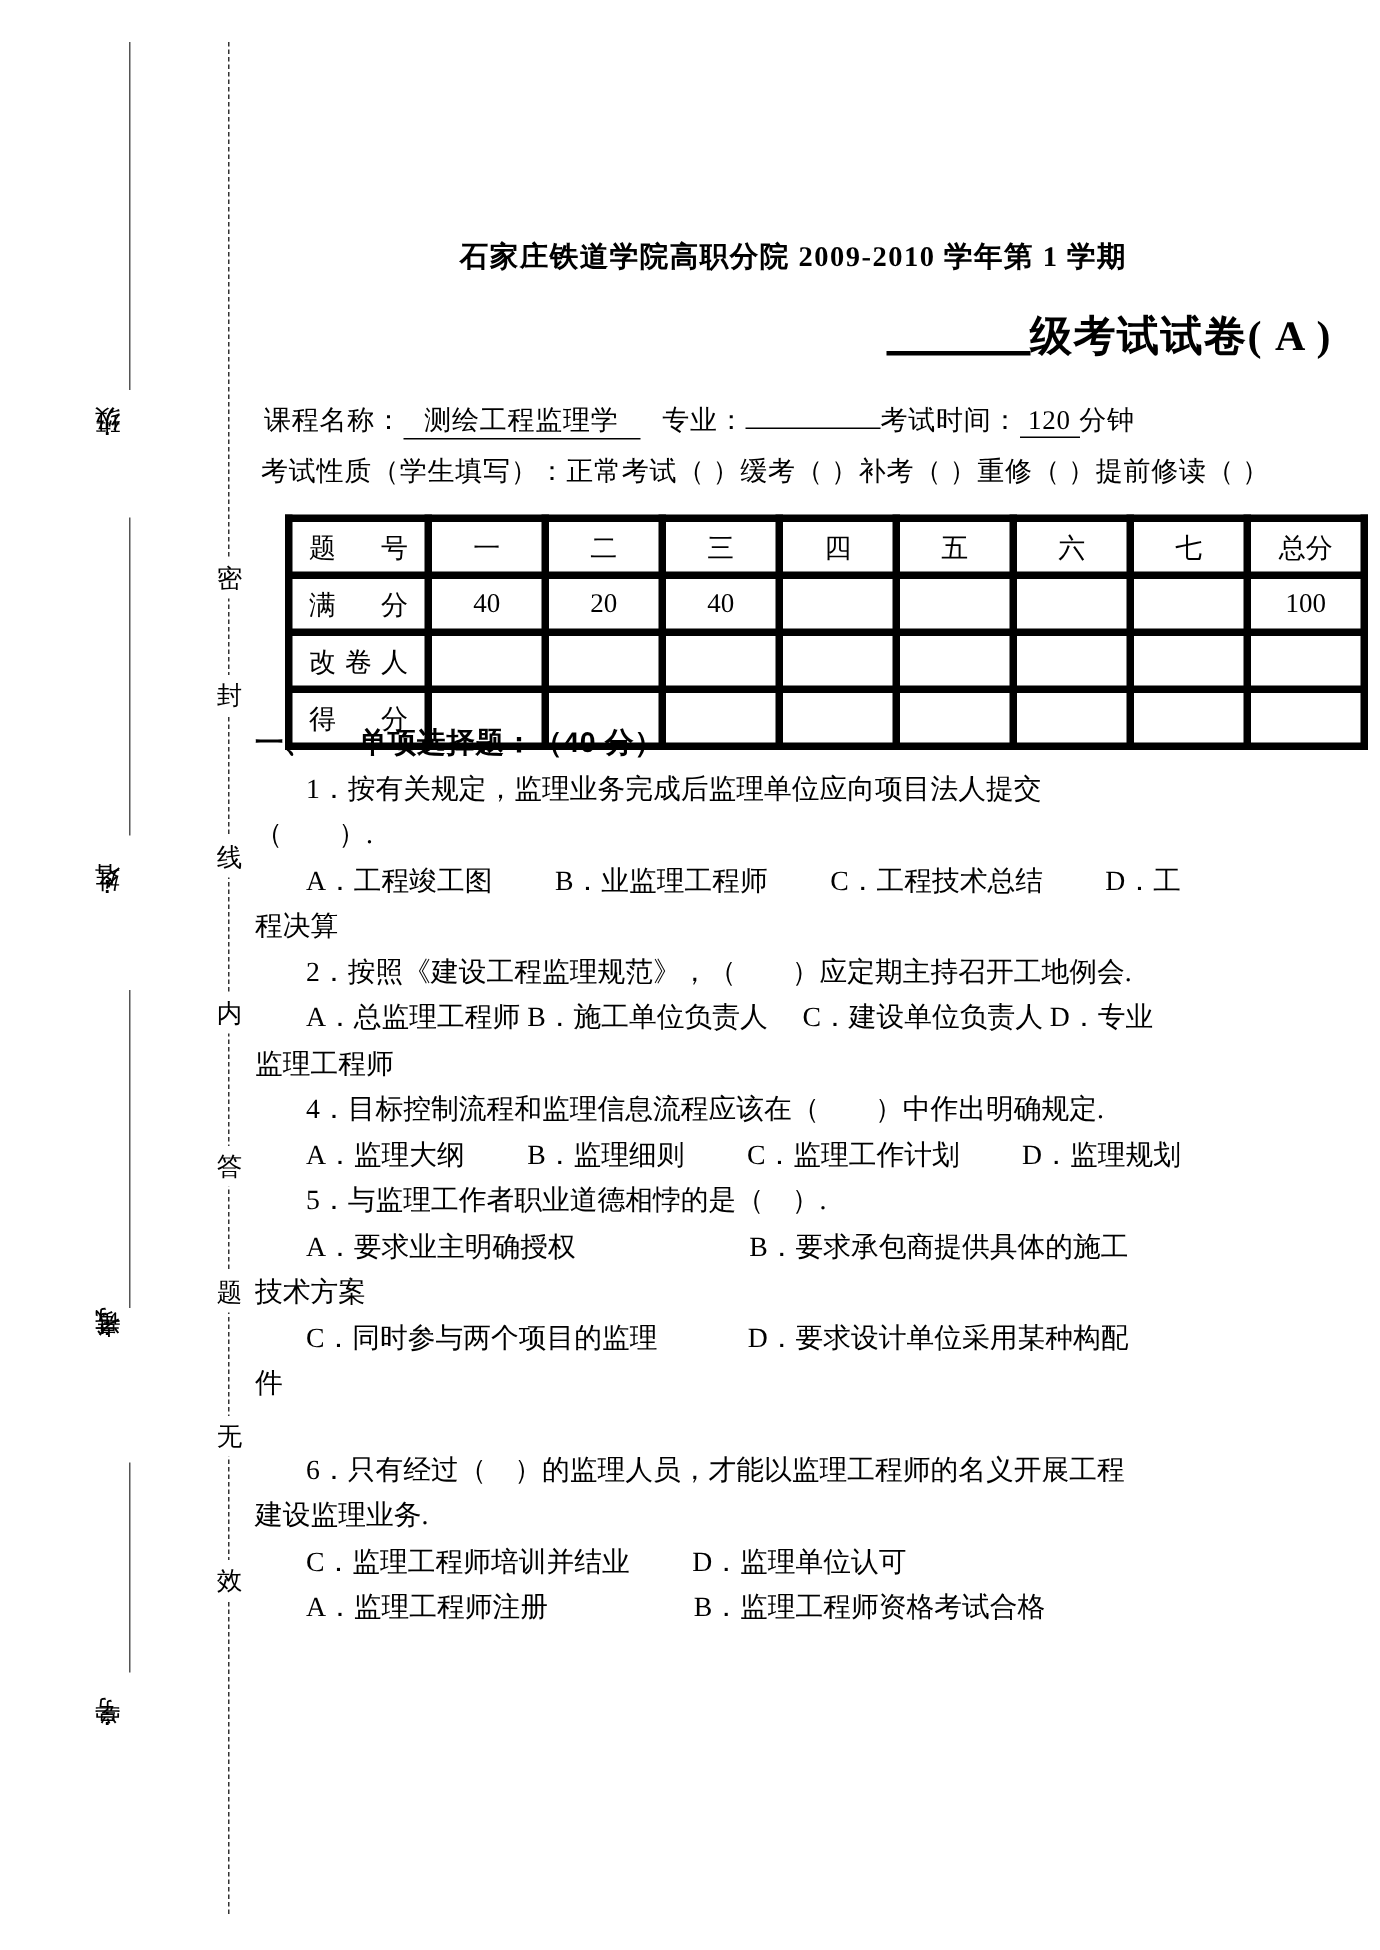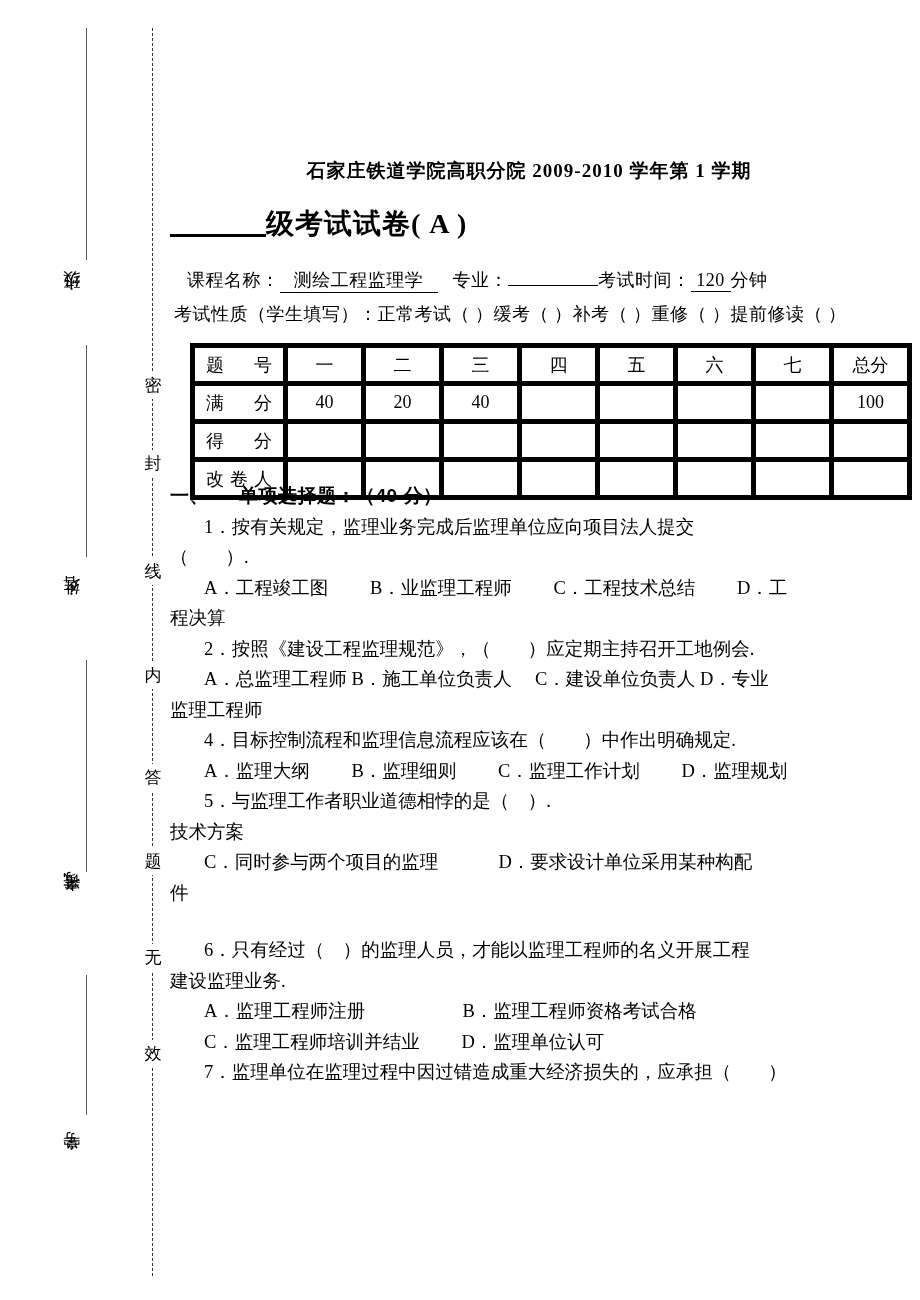--- a/index.html
+++ b/index.html
@@ -80,40 +80,40 @@
     font-weight: bold;
     letter-spacing: 1px;
     font-family: "Liberation Serif", "DejaVu Serif", serif;
     white-space: nowrap;
   }
   #title-line2 {
     position: absolute;
     left: 0;
     top: 205px;
     width: 718px;
-    text-align: left;
+    text-align: right;
     font-size: 28px;
     font-weight: bold;
     letter-spacing: 1px;
     white-space: nowrap;
   }
   #title-blank {
     display: inline-block;
     width: 96px;
     border-bottom: 3px solid #000;
     vertical-align: -4px;
   }
 
   .info-line {
     position: absolute;
     font-size: 18px;
     white-space: nowrap;
     letter-spacing: 0.5px;
   }
-  #info-line-1 { left: 17px; top: 268px; }
+  #info-line-1 { left: 6px; top: 268px; }
   #info-line-2 { left: 4px; top: 302px; }
 
   .ul-value {
     display: inline-block;
     border-bottom: 1px solid #000;
     text-align: center;
     padding: 0 3px;
   }
   #course-value { min-width: 152px; }
   #major-value  { min-width: 84px; }
@@ -241,32 +241,32 @@
         <td class="col">40</td>
         <td class="col">20</td>
         <td class="col">40</td>
         <td class="col"></td>
         <td class="col"></td>
         <td class="col"></td>
         <td class="col"></td>
         <td class="col">100</td>
       </tr>
       <tr>
-        <td class="rowhead">得　分</td>
+        <td class="rowhead">改卷人</td>
         <td class="col"></td>
         <td class="col"></td>
         <td class="col"></td>
         <td class="col"></td>
         <td class="col"></td>
         <td class="col"></td>
         <td class="col"></td>
         <td class="col"></td>
       </tr>
       <tr>
-        <td class="rowhead">改卷人</td>
+        <td class="rowhead">得　分</td>
         <td class="col"></td>
         <td class="col"></td>
         <td class="col"></td>
         <td class="col"></td>
         <td class="col"></td>
         <td class="col"></td>
         <td class="col"></td>
         <td class="col"></td>
       </tr>
     </tbody>
@@ -292,32 +292,30 @@
     </div>
 
 
     <div class="q-block">
       <div class="q-line">4．目标控制流程和监理信息流程应该在（　　）中作出明确规定.</div>
       <div class="opt-line">A．监理大纲　　 B．监理细则　　 C．监理工作计划　　 D．监理规划</div>
     </div>
 
     <div class="q-block">
       <div class="q-line">5．与监理工作者职业道德相悖的是（　）.</div>
+      <div class="opt-line">A．要求业主明确授权　　　　　　 B．要求承包商提供具体的施工</div>
       <div class="q-cont">技术方案</div>
       <div class="opt-line">C．同时参与两个项目的监理　　　 D．要求设计单位采用某种构配</div>
       <div class="q-cont">件</div>
     </div>
 
     <div class="spacer"></div>
 
     <div class="q-block">
       <div class="q-line">6．只有经过（　）的监理人员，才能以监理工程师的名义开展工程</div>
       <div class="q-cont">建设监理业务.</div>
+      <div class="opt-line">C．监理工程师培训并结业　　 D．监理单位认可</div>
       <div class="opt-line">A．监理工程师注册　　　　　 B．监理工程师资格考试合格</div>
-      <div class="opt-line">C．监理工程师培训并结业　　 D．监理单位认可</div>
-    </div>
-
-    <div class="q-block">
-      <div class="q-line">7．监理单位在监理过程中因过错造成重大经济损失的，应承担（　　）</div>
-    </div>
+    </div>
+
 
   </div>
 </div>
 
 </body></html>

